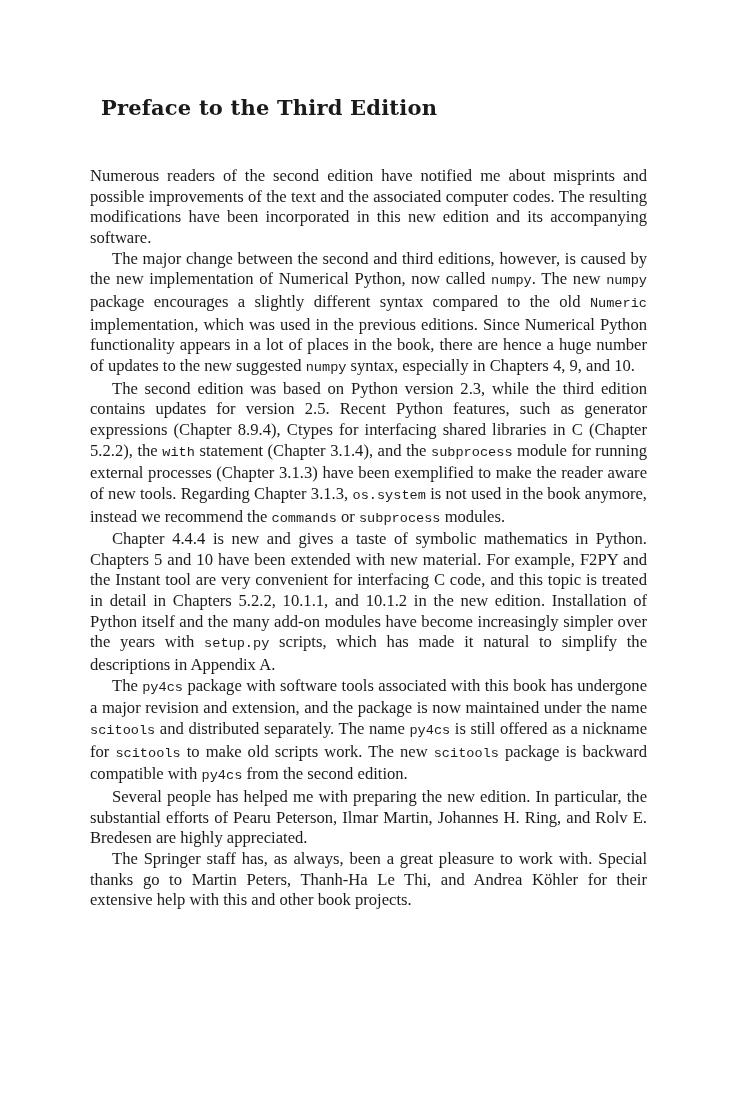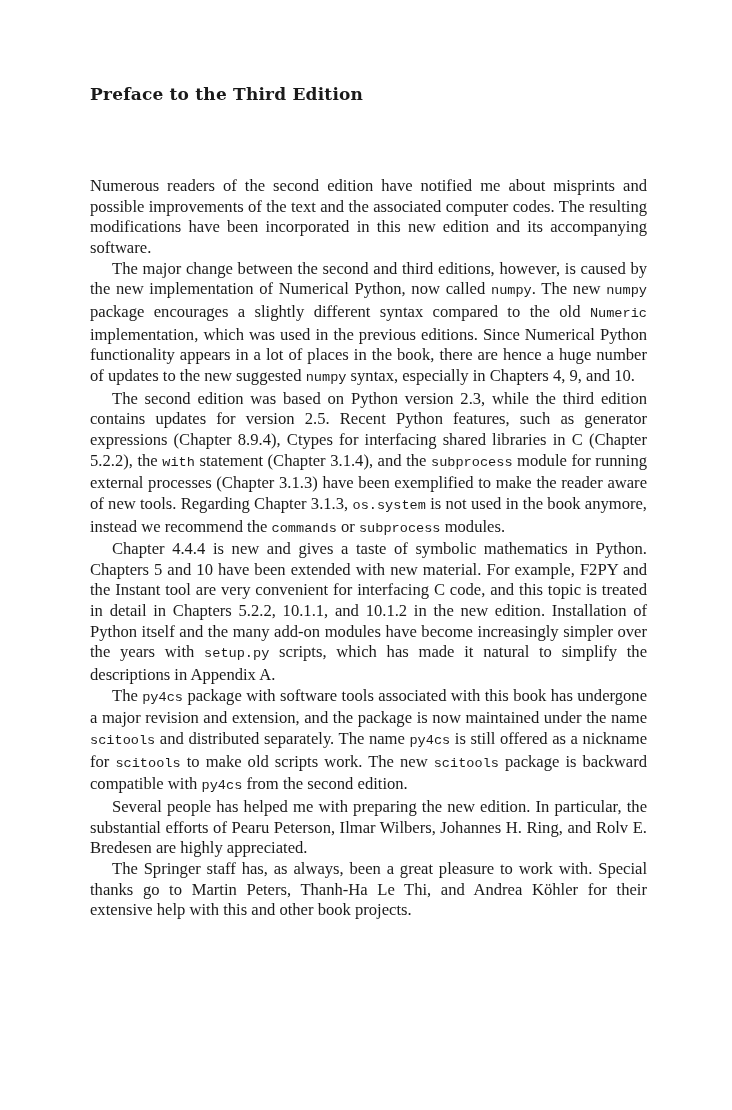--- a/index.html
+++ b/index.html
@@ -1,40 +1,40 @@
 <!DOCTYPE html>
 <html><head>
 <meta charset="utf-8">
 <style>
   html, body { margin: 0; padding: 0; background: #ffffff; }
   body { width: 732px; height: 1110px; position: relative; overflow: hidden; }
   .page { position: absolute; left: 90px; top: 0; width: 557px; color: #1a1a1a; }
   .title {
     position: absolute; top: 84px; left: 0;
     font-family: "DejaVu Serif", "Liberation Serif", serif;
-    font-weight: bold; font-size: 17px; letter-spacing: 0.2px;
-    margin: 0; white-space: nowrap;
+    font-weight: bold; font-size: 21px; letter-spacing: 0.2px;
+    margin: 11px; white-space: nowrap;
   }
   .body {
-    position: absolute; top: 176px; left: 0; width: 557px;
+    position: absolute; top: 166px; left: 0; width: 557px;
     font-family: "Liberation Serif", "DejaVu Serif", serif;
     font-size: 16.6px; line-height: 20.65px;
     text-align: justify; hyphens: manual;
   }
   .body p { margin: 0; text-indent: 0; }
   .body p + p { text-indent: 22px; }
   .mono { font-family: "Liberation Mono", "DejaVu Sans Mono", monospace; font-size: 13.6px; margin-top: 16px; }
 </style>
 </head>
 <body>
 
 <div class="page">
   <h1 class="title">Preface to the Third Edition</h1>
   <div class="body" id="body">
     <p>Numerous readers of the second edition have notified me about misprints and possible improvements of the text and the associated computer codes. The resulting modifications have been incorporated in this new edition and its accompanying software.</p>
     <p>The major change between the second and third editions, however, is caused by the new implementation of Numerical Python, now called <span class="mono">numpy</span>. The new <span class="mono">numpy</span> package encourages a slightly different syntax compared to the old <span class="mono">Numeric</span> implementation, which was used in the previous editions. Since Numerical Python functionality appears in a lot of places in the book, there are hence a huge number of updates to the new suggested <span class="mono">numpy</span> syntax, especially in Chapters 4, 9, and 10.</p>
     <p>The second edition was based on Python version 2.3, while the third edition contains updates for version 2.5. Recent Python features, such as generator expressions (Chapter 8.9.4), Ctypes for interfacing shared libraries in C (Chapter 5.2.2), the <span class="mono">with</span> statement (Chapter 3.1.4), and the <span class="mono">subprocess</span> module for running external processes (Chapter 3.1.3) have been exemplified to make the reader aware of new tools. Regarding Chapter 3.1.3, <span class="mono">os.system</span> is not used in the book anymore, instead we recommend the <span class="mono">commands</span> or <span class="mono">subprocess</span> modules.</p>
     <p>Chapter 4.4.4 is new and gives a taste of symbolic mathematics in Python. Chapters 5 and 10 have been extended with new material. For example, F2PY and the Instant tool are very convenient for interfacing C code, and this topic is treated in detail in Chapters 5.2.2, 10.1.1, and 10.1.2 in the new edition. Installation of Python itself and the many add-on modules have become increasingly simpler over the years with <span class="mono">setup.py</span> scripts, which has made it natural to simplify the descriptions in Appendix A.</p>
     <p>The <span class="mono">py4cs</span> package with software tools associated with this book has un­dergone a major revision and extension, and the package is now maintained under the name <span class="mono">scitools</span> and distributed separately. The name <span class="mono">py4cs</span> is still offered as a nickname for <span class="mono">scitools</span> to make old scripts work. The new <span class="mono">scitools</span> package is backward compatible with <span class="mono">py4cs</span> from the second edition.</p>
-    <p>Several people has helped me with preparing the new edition. In par­ticular, the substantial efforts of Pearu Peterson, Ilmar Wilbers, Johannes H. Ring, and Rolv E. Bredesen are highly appreciated.</p>
+    <p>Several people has helped me with preparing the new edition. In par­ticular, the substantial efforts of Pearu Peterson, Ilmar Martin, Johannes H. Ring, and Rolv E. Bredesen are highly appreciated.</p>
     <p>The Springer staff has, as always, been a great pleasure to work with. Special thanks go to Martin Peters, Thanh-Ha Le Thi, and Andrea Köhler for their extensive help with this and other book projects.</p>
   </div>
 </div>
 
 </body></html>

